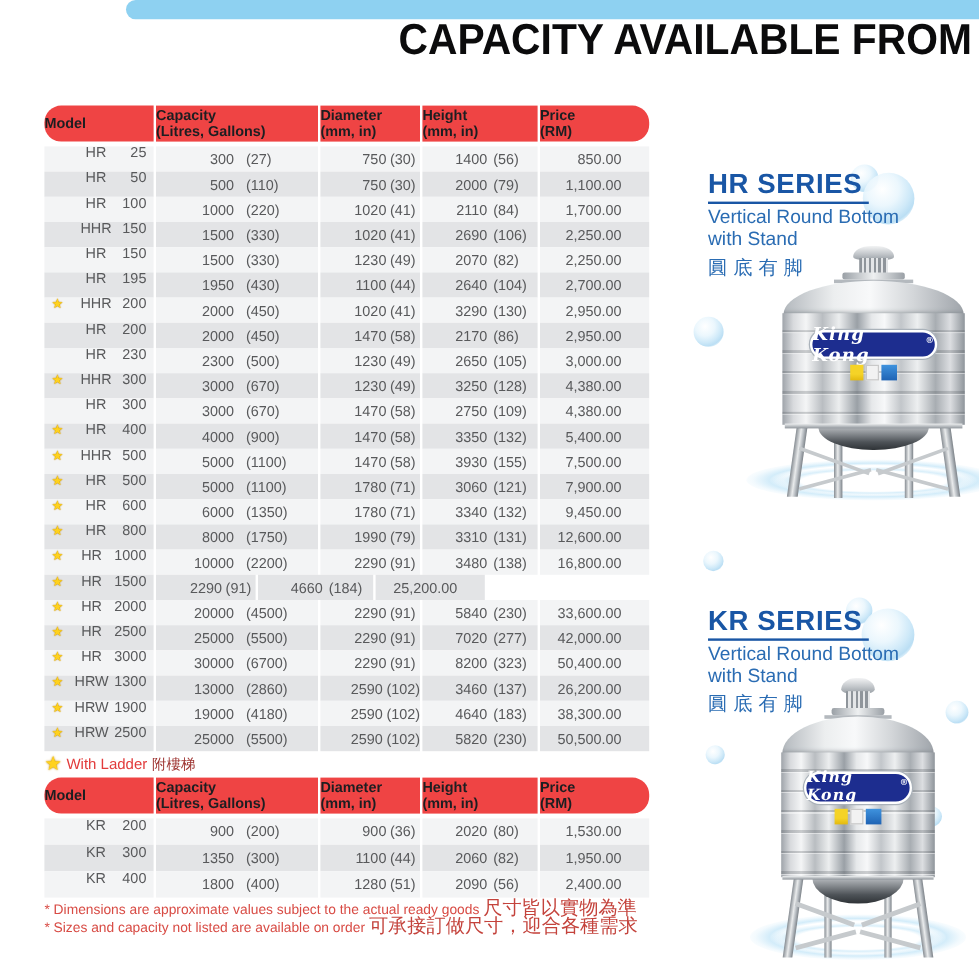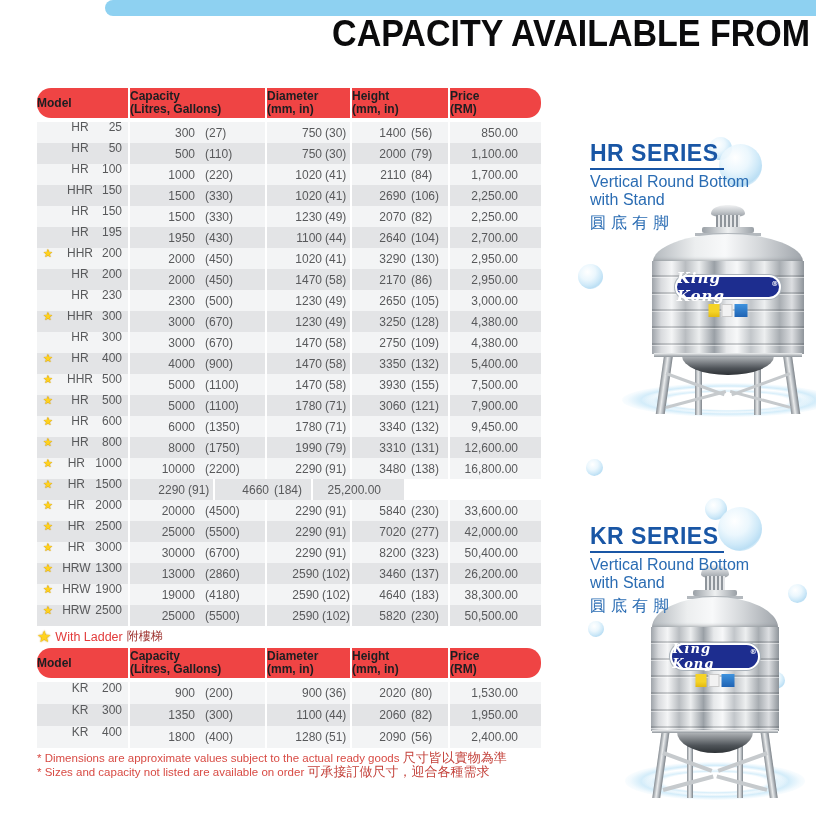--- a/index.html
+++ b/index.html
@@ -42,25 +42,25 @@
   .cell.c-hgt .num{width:52px;text-align:right;}
   .cell.c-hgt .paren{margin-left:5px;}
   .cell.c-price{justify-content:flex-end;padding-right:23px;box-sizing:border-box;}
 
   
   .ladder-note{position:absolute;left:37px;top:627px;display:flex;align-items:center;font-size:12.5px;}
   .ladder-note .bigstar{font-size:16px;color:#FFD21E;text-shadow:0 0 1px #d9a400,0 0 2px #c08a00;margin-right:4px;}
   .ladder-note .en{color:#E23B3B;}
   .ladder-note .zh{color:#9E3431;margin-left:4px;font-family:"DejaVu Serif",serif;font-size:12px;}
   .footnotes{position:absolute;left:37px;top:751px;font-size:11.5px;line-height:14px;color:#D84B44;}
-  .footnotes .zh{font-family:Liberation Serif, serif;font-size:13px;color:#C4433C;}
+  .footnotes .zh{font-family:Liberation Serif, serif;font-size:16px;color:#C4433C;}
 
   
   .series{position:absolute;left:590px;width:226px;z-index:3;}
-  #hr-series{top:141px;} #kr-series{top:524px;}
+  #hr-series{top:141px;} #kr-series{top:505px;}
   .series-title{font-size:23px;font-weight:bold;color:#1956A5;letter-spacing:.5px;line-height:25px;}
   .series-rule{width:134px;height:2px;background:#1956A5;margin-top:2px;}
   .series-sub{font-size:16px;color:#2A6CB3;line-height:18px;margin-top:3px;}
   .series-zh{font-size:16px;color:#2A6CB3;letter-spacing:5px;font-family:Liberation Serif, serif;margin-top:4px;}
 
   
   .bubble{position:absolute;border-radius:50%;z-index:1;
     background:radial-gradient(circle at 38% 32%, rgba(255,255,255,.95) 0%, rgba(233,246,253,.9) 35%,
       rgba(195,228,247,.8) 58%, rgba(150,205,238,.65) 72%, rgba(215,238,250,.25) 82%, rgba(255,255,255,0) 88%);}
 

